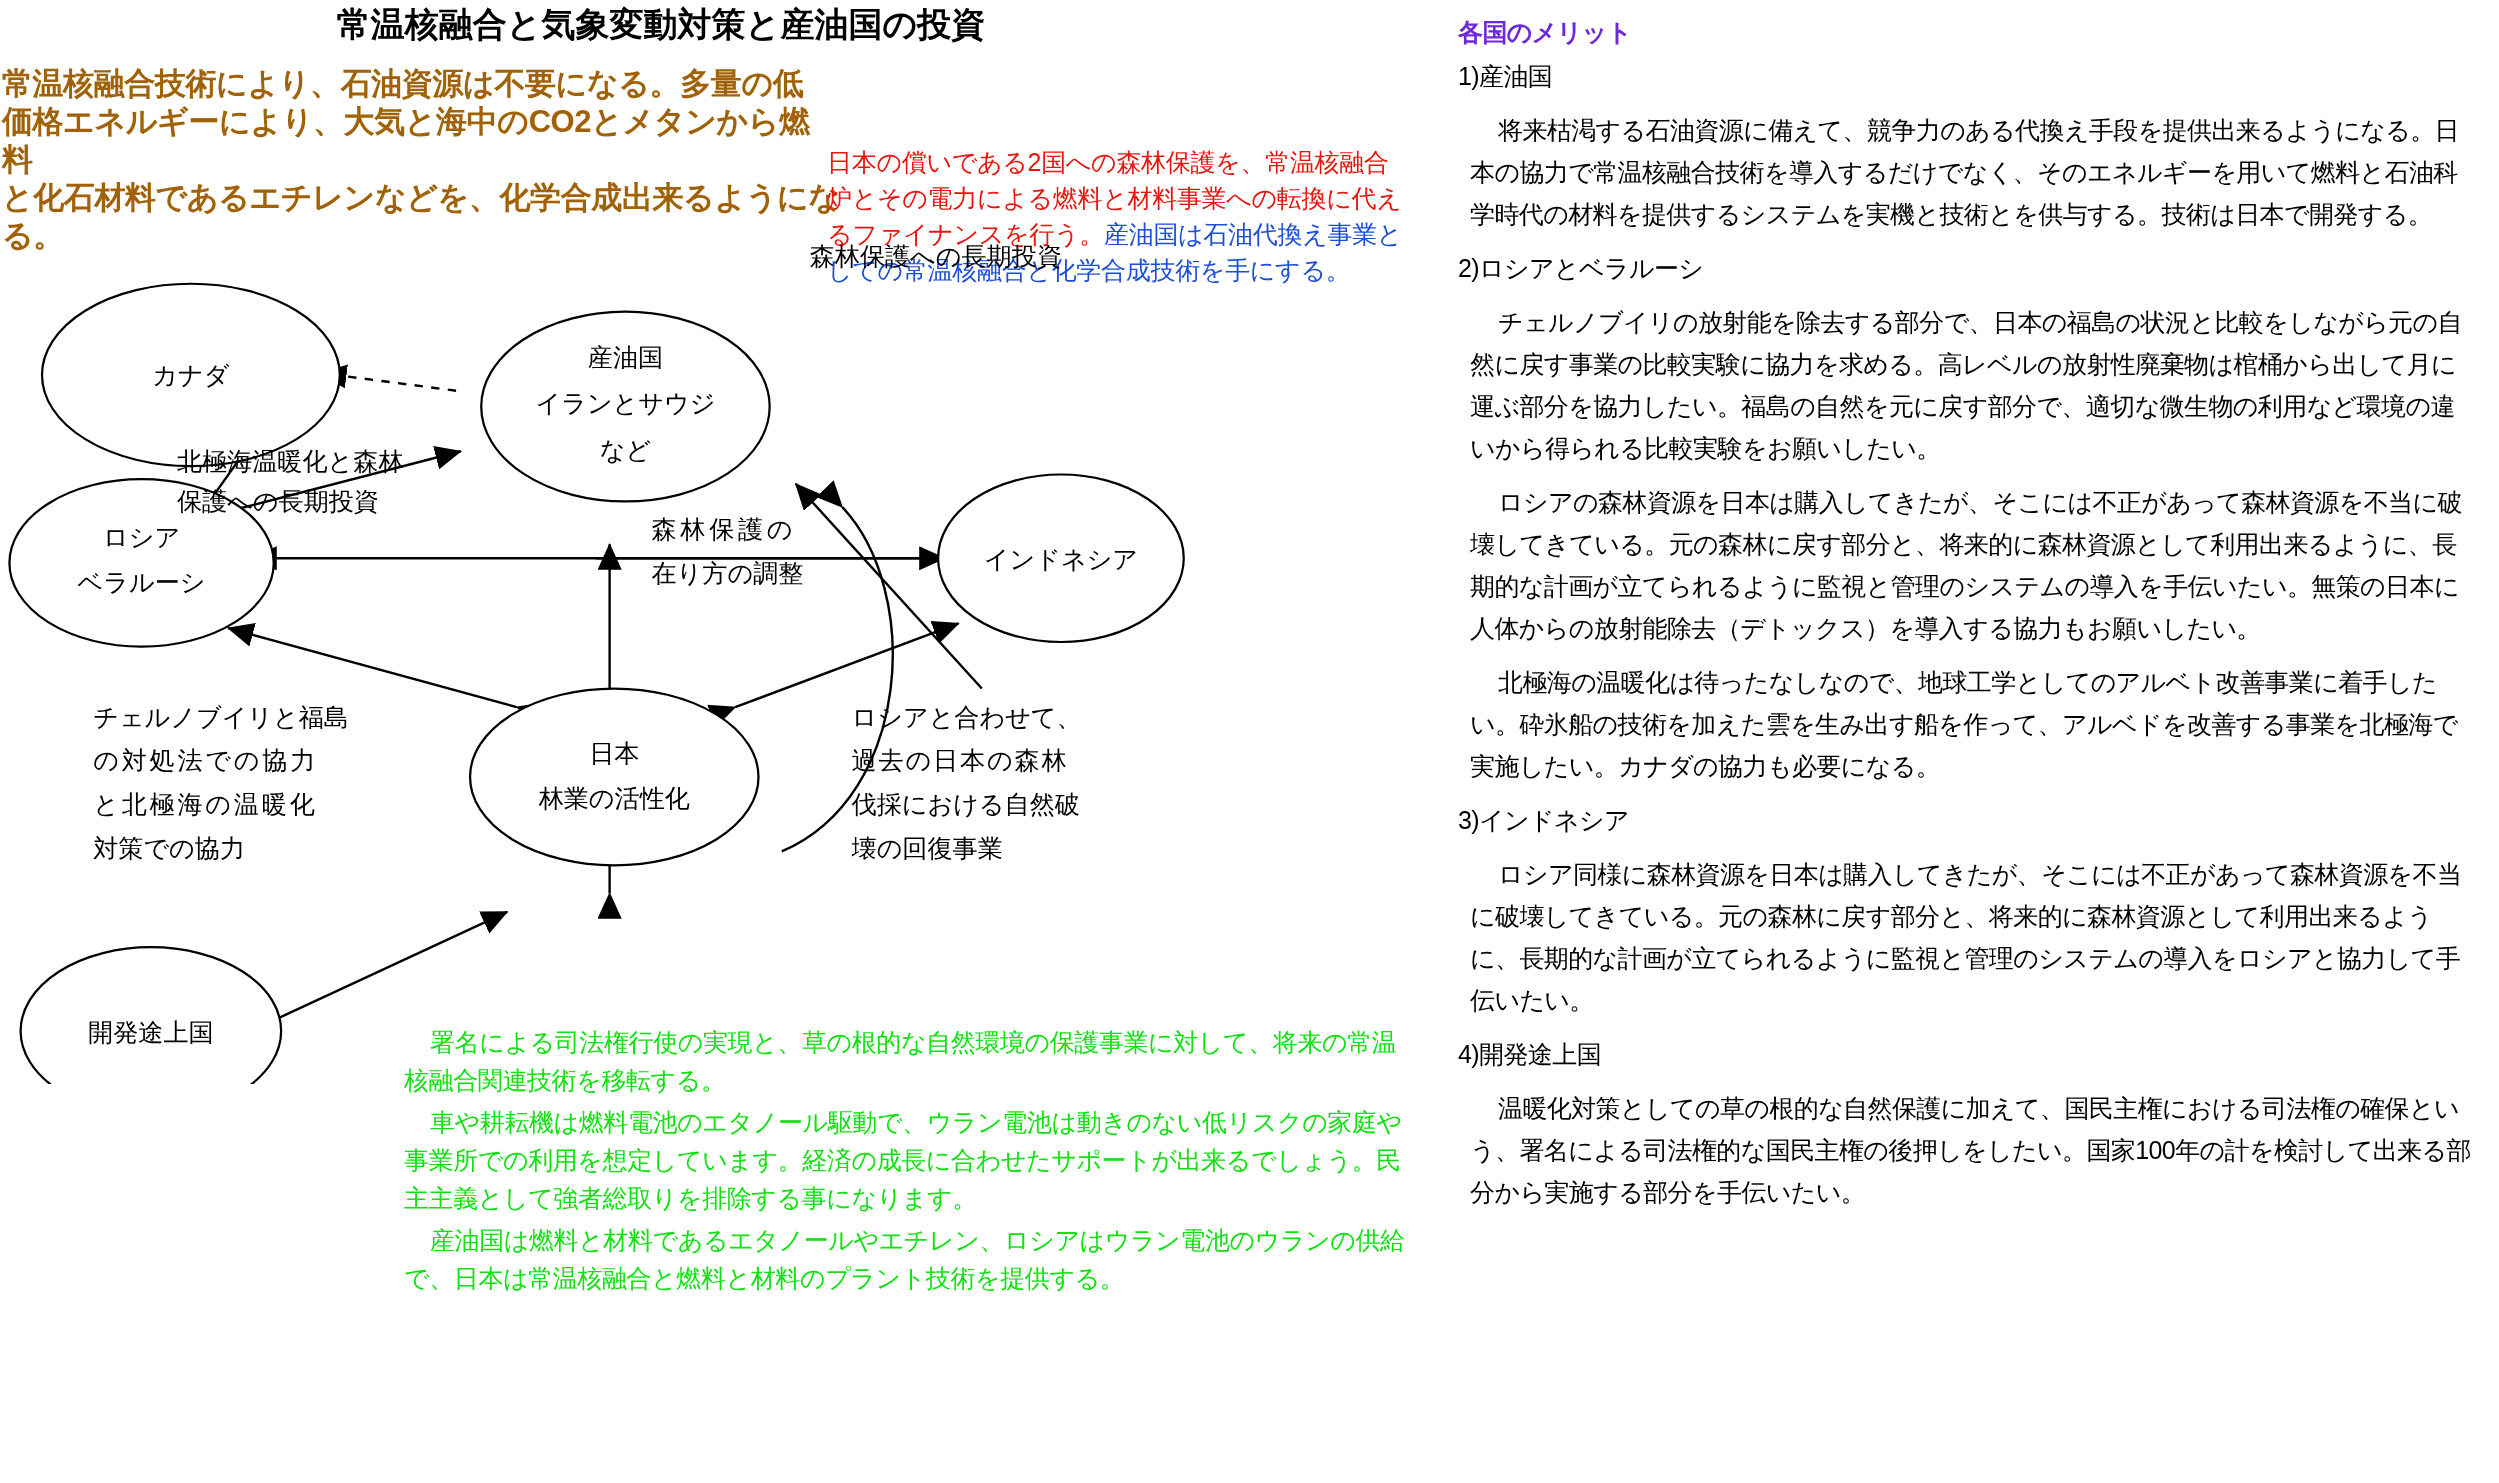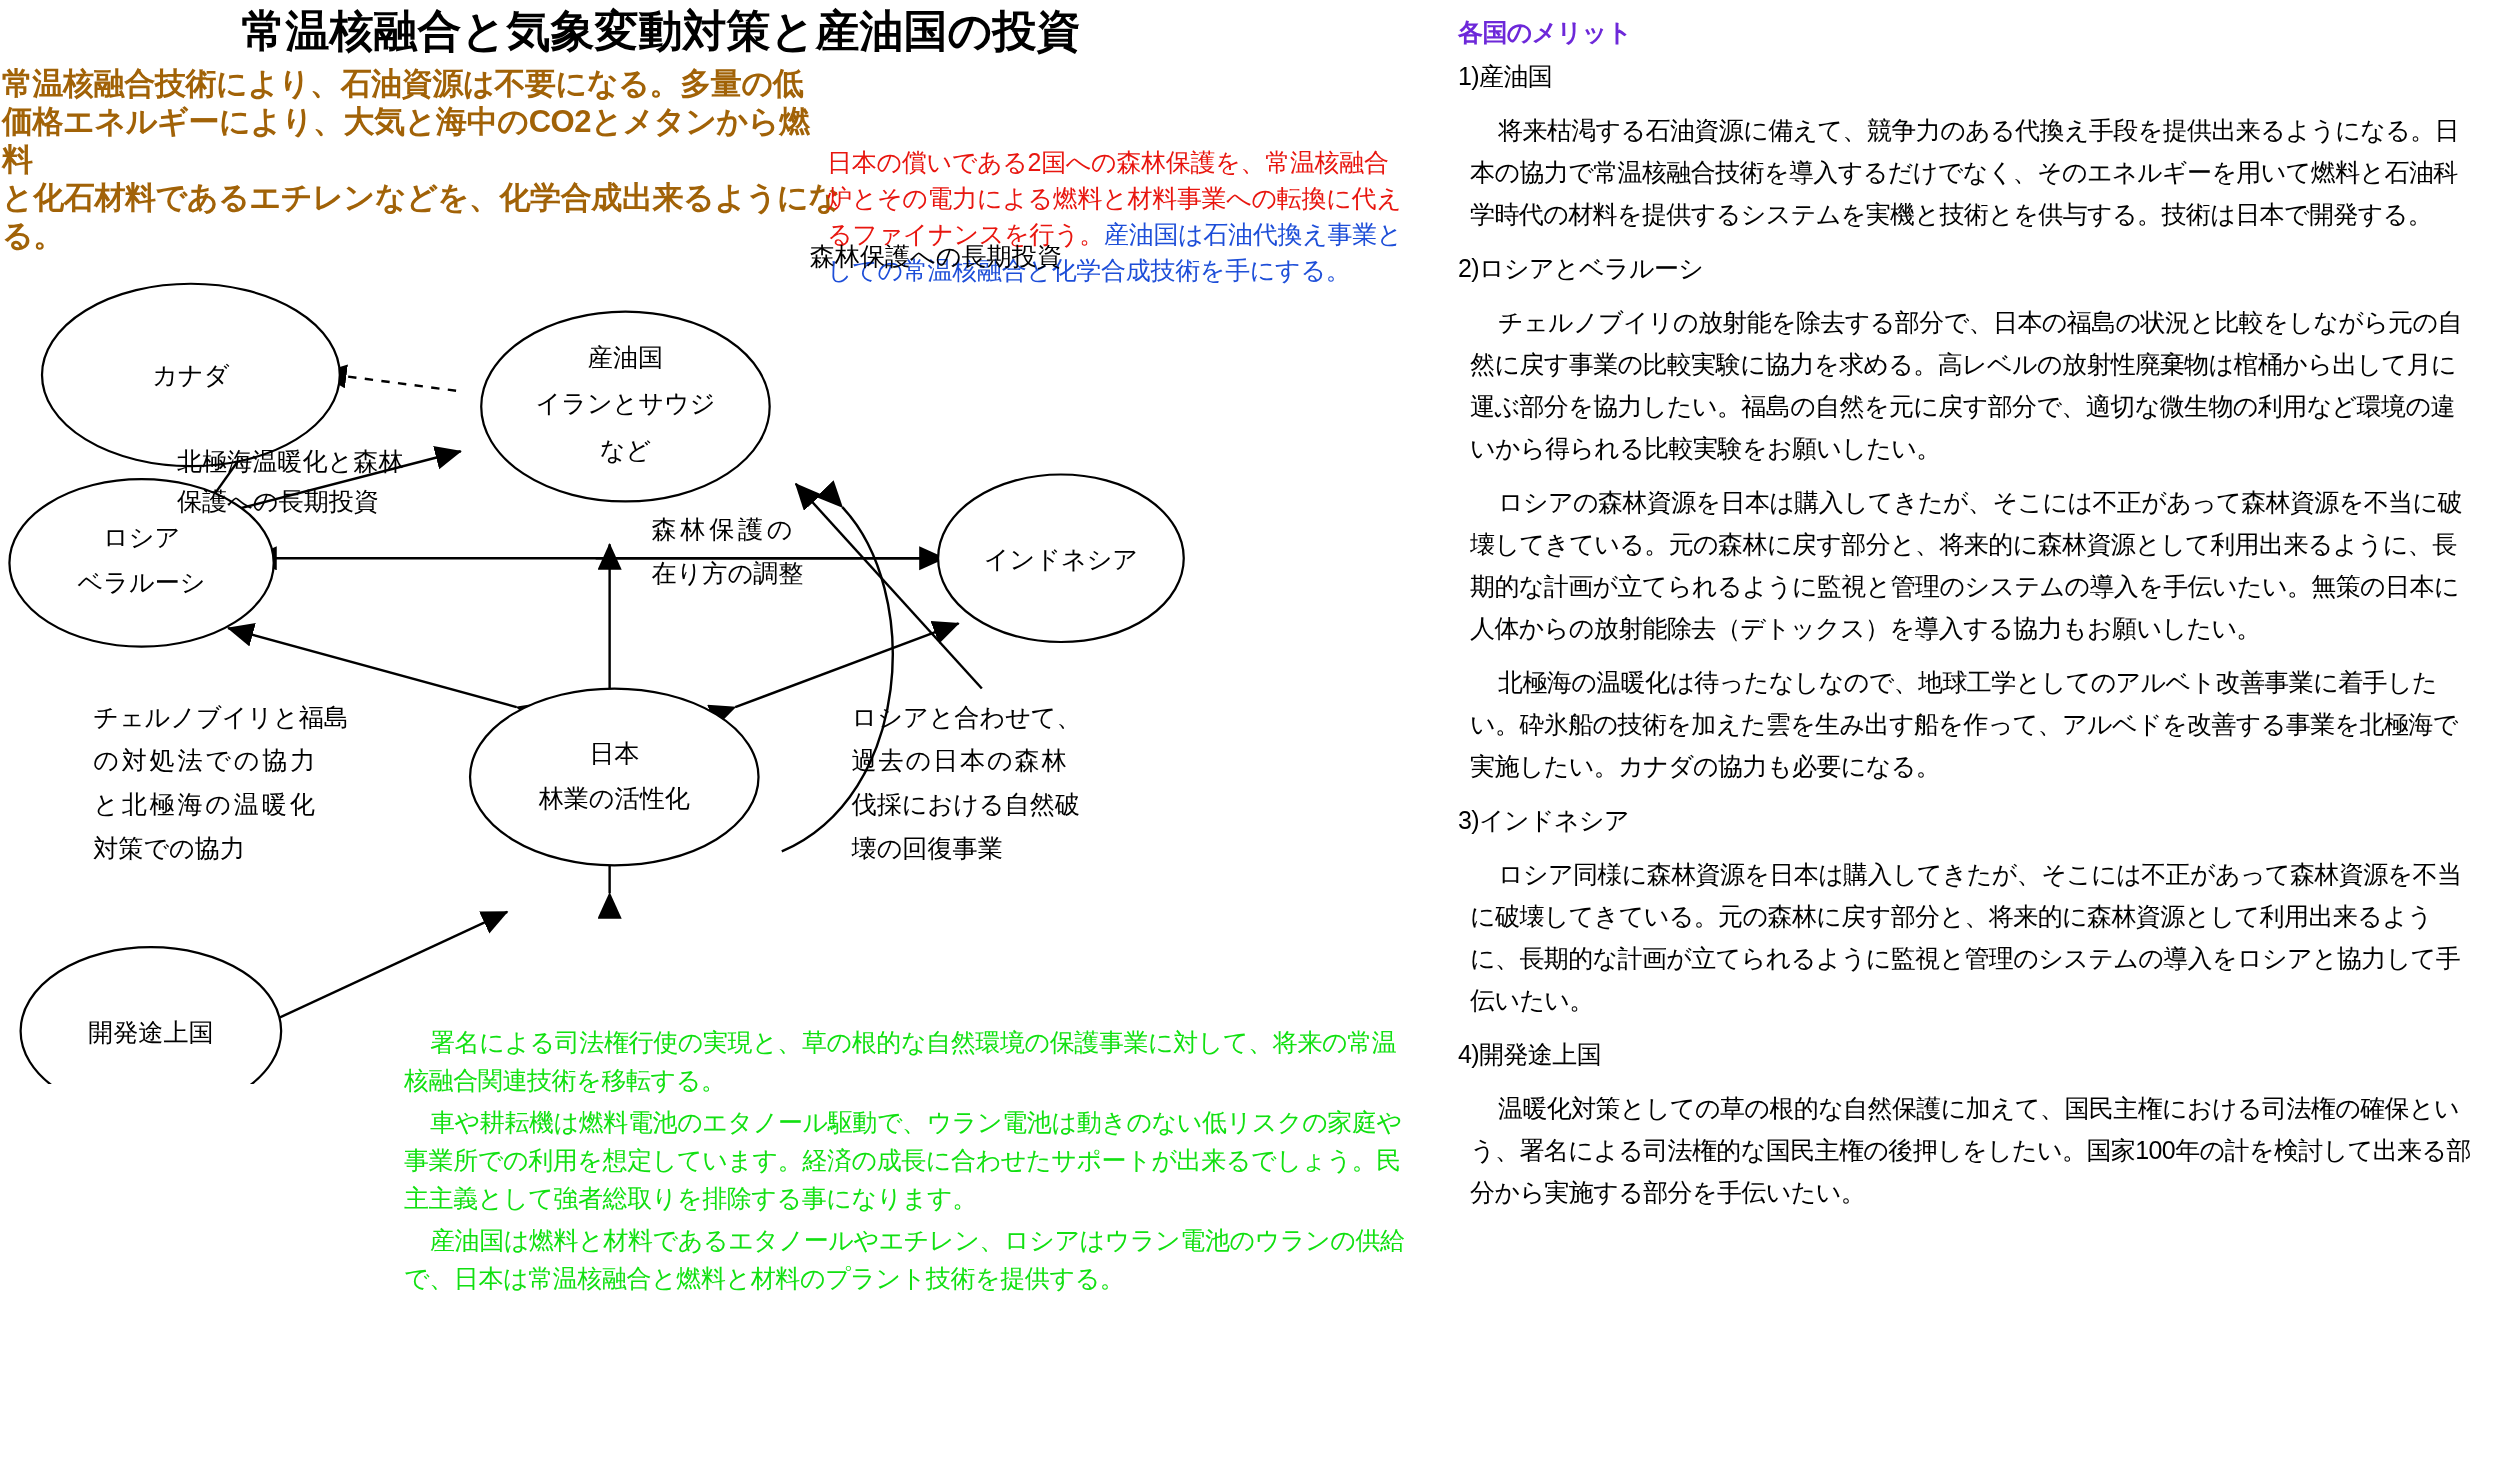--- a/index.html
+++ b/index.html
@@ -28,21 +28,21 @@
     width: 1452px;
     height: 1483px;
   }
 
   #page-title {
     position: absolute;
     left: 0;
     top: 1.9px;
     width: 1322px;
     text-align: center;
-    font-size: 44px;
+    font-size: 34px;
     font-weight: bold;
     color: #000000;
     letter-spacing: 0px;
     white-space: nowrap;
   }
 
   .intro-blue {
     position: absolute;
     left: 1.9px;
     top: 65px;

